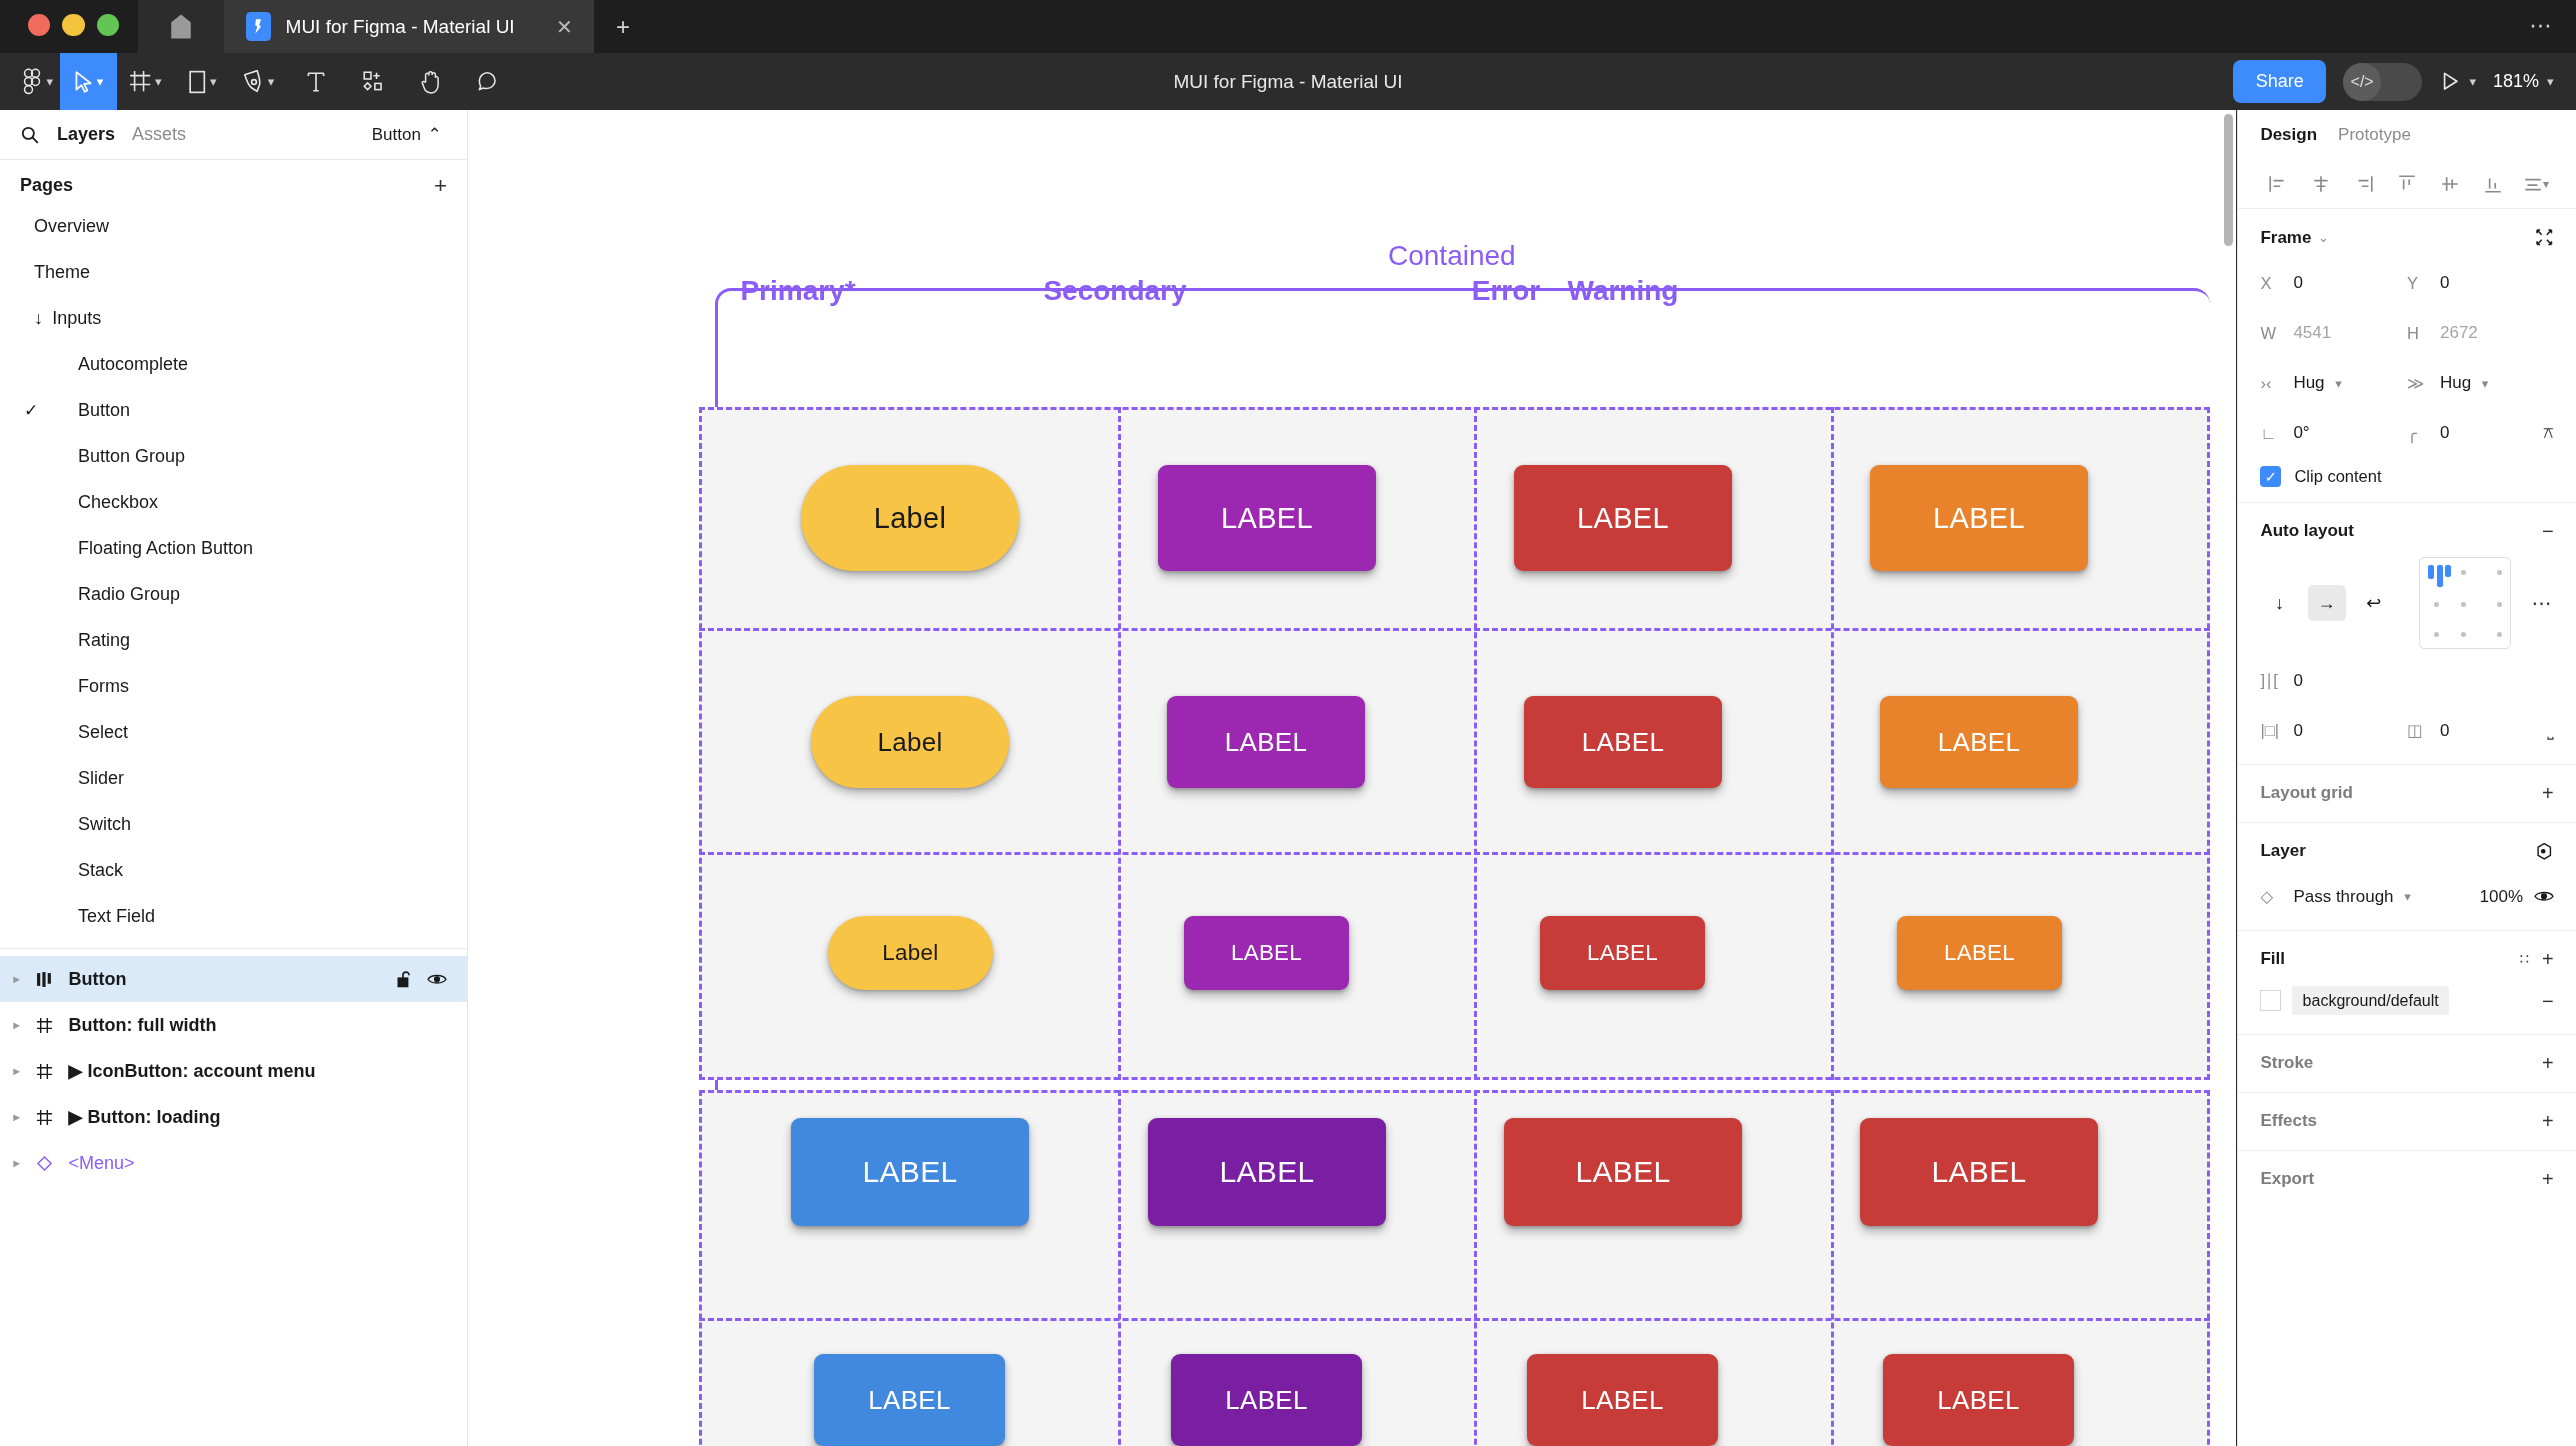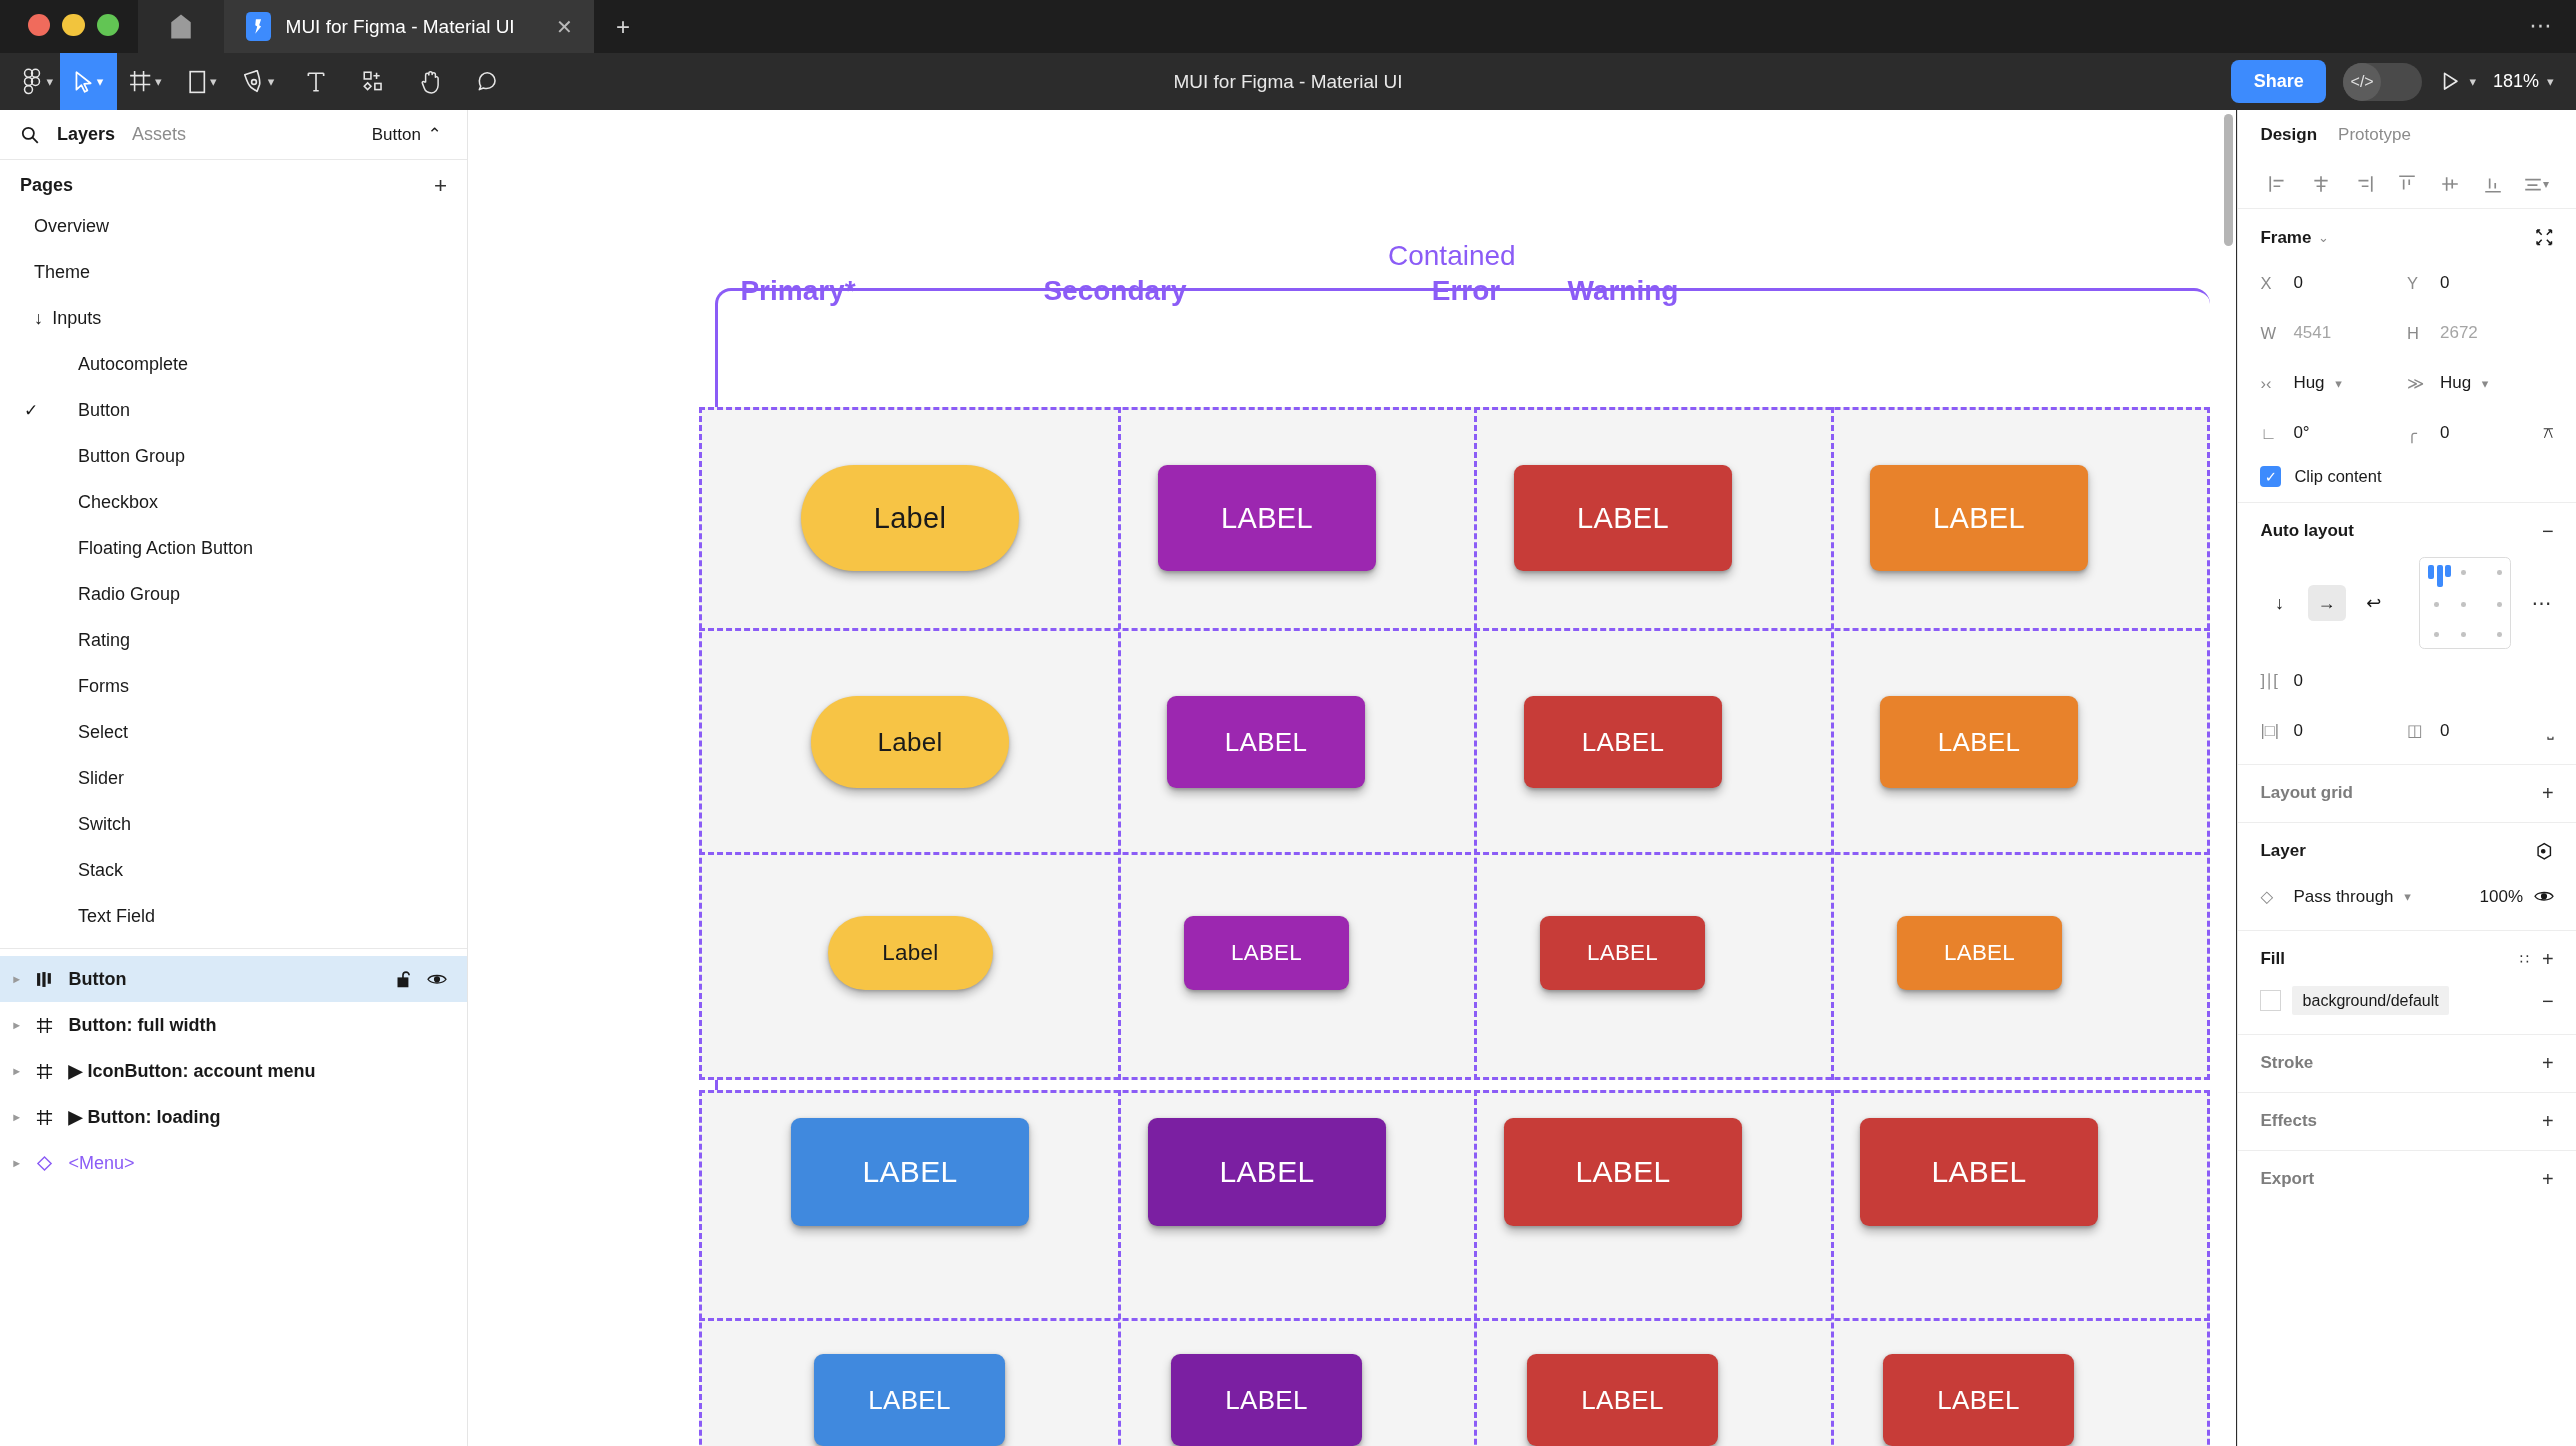--- a/index.html
+++ b/index.html
@@ -51,21 +51,21 @@
   .chev { font-size: 13px; color: #cfcfcf; }
   .doc-title {
     position: absolute; left: 0; right: 0; top: 0; height: 57px; line-height: 57px;
     text-align: center; color: #e8e8e8; font-size: 19px; pointer-events: none;
   }
   .toolbar-right {
     margin-left: auto; display: flex; align-items: center; gap: 17px; padding-right: 22.4px;
   }
   .share-btn {
     background: #3d8bfd; color: #fff; font-size: 18px; border-radius: 8px;
-    padding: 10.6px 22.4px; cursor: pointer; font-weight: bold;
+    padding: 10.6px 22.4px; cursor: pointer;
   }
   .code-toggle {
     width: 79px; height: 38px; border-radius: 19px; background: #4a4a4a;
     display: flex; align-items: center; cursor: pointer;
   }
   .code-knob {
     width: 38px; height: 38px; border-radius: 50%; background: #5c5c5c;
     display: flex; align-items: center; justify-content: center; color: #e0e0e0; font-size: 16px;
   }
   .play-wrap { display: flex; align-items: center; gap: 8px; color: #e8e8e8; cursor: pointer; }
@@ -451,21 +451,21 @@
     </div>
 </div>
 
 <div class="canvas">
   <div class="container-label">Contained</div>
 
   <div class="outer-frame"></div>
 
   <div class="colhead" style="left:317px;  top:165px; width:660px;">Secondary</div>
   <div class="colhead" style="left:0px;    top:165px; width:660px;">Primary*</div>
-  <div class="colhead" style="left:668px; top:165px; width:660px;">Error</div>
+  <div class="colhead" style="left:708px; top:165px; width:660px;">Error</div>
   <div class="colhead" style="left:825px; top:165px; width:660px;">Warning</div>
 
   <div class="rowlabel" style="left:-40px; top:396px;  width:660px;">Large</div>
   <div class="rowlabel" style="left:-40px; top:620px;  width:660px;">Medium*</div>
   <div class="rowlabel" style="left:-40px; top:831px; width:660px;">Small</div>
   <div class="rowlabel" style="left:-40px; top:1049px; width:660px;">Large</div>
   <div class="rowlabel" style="left:-40px; top:1277px; width:660px;">Medium*</div>
 
   <div class="grid-block" style="left:231px; top:297px; width:1511px; height:673px;"></div>
 

